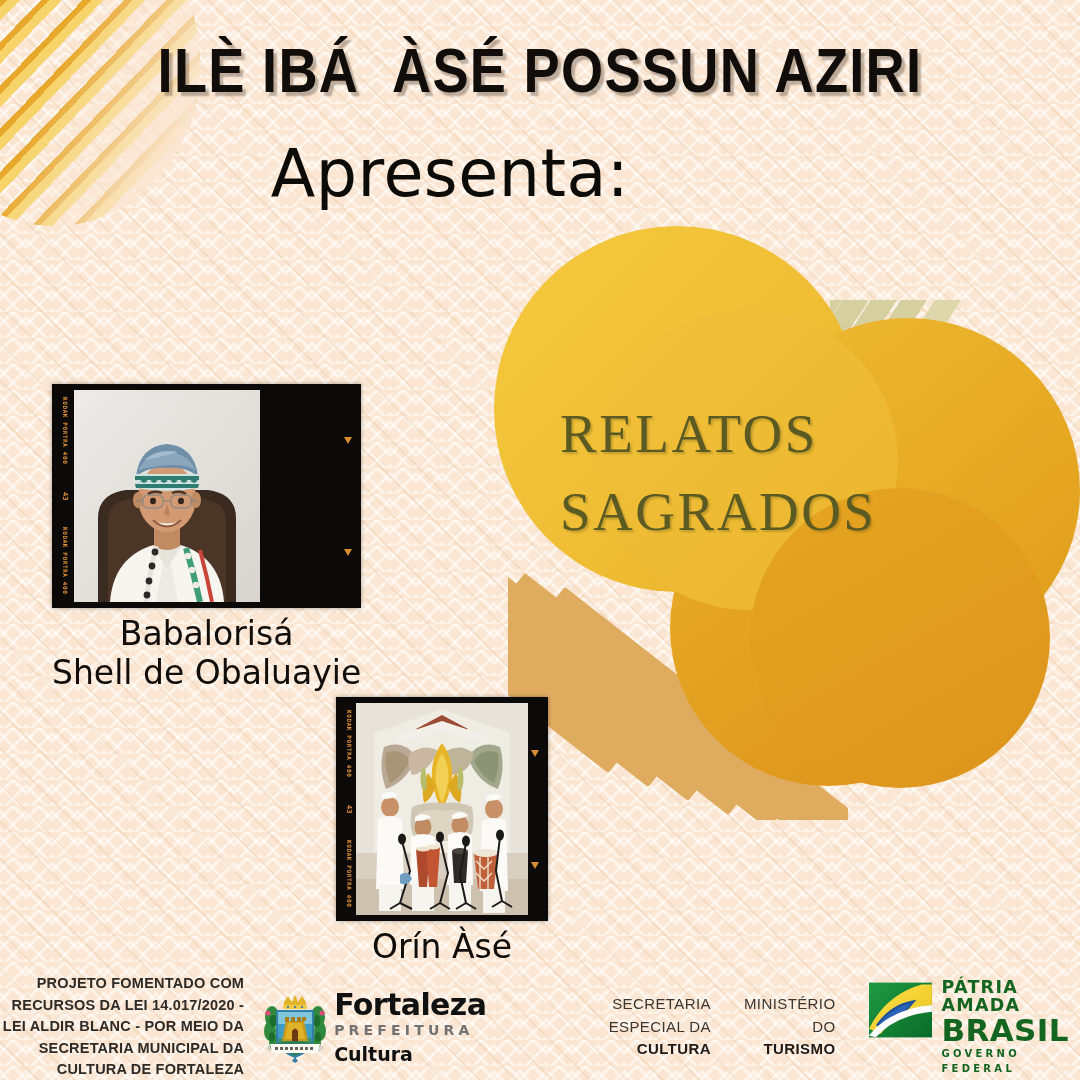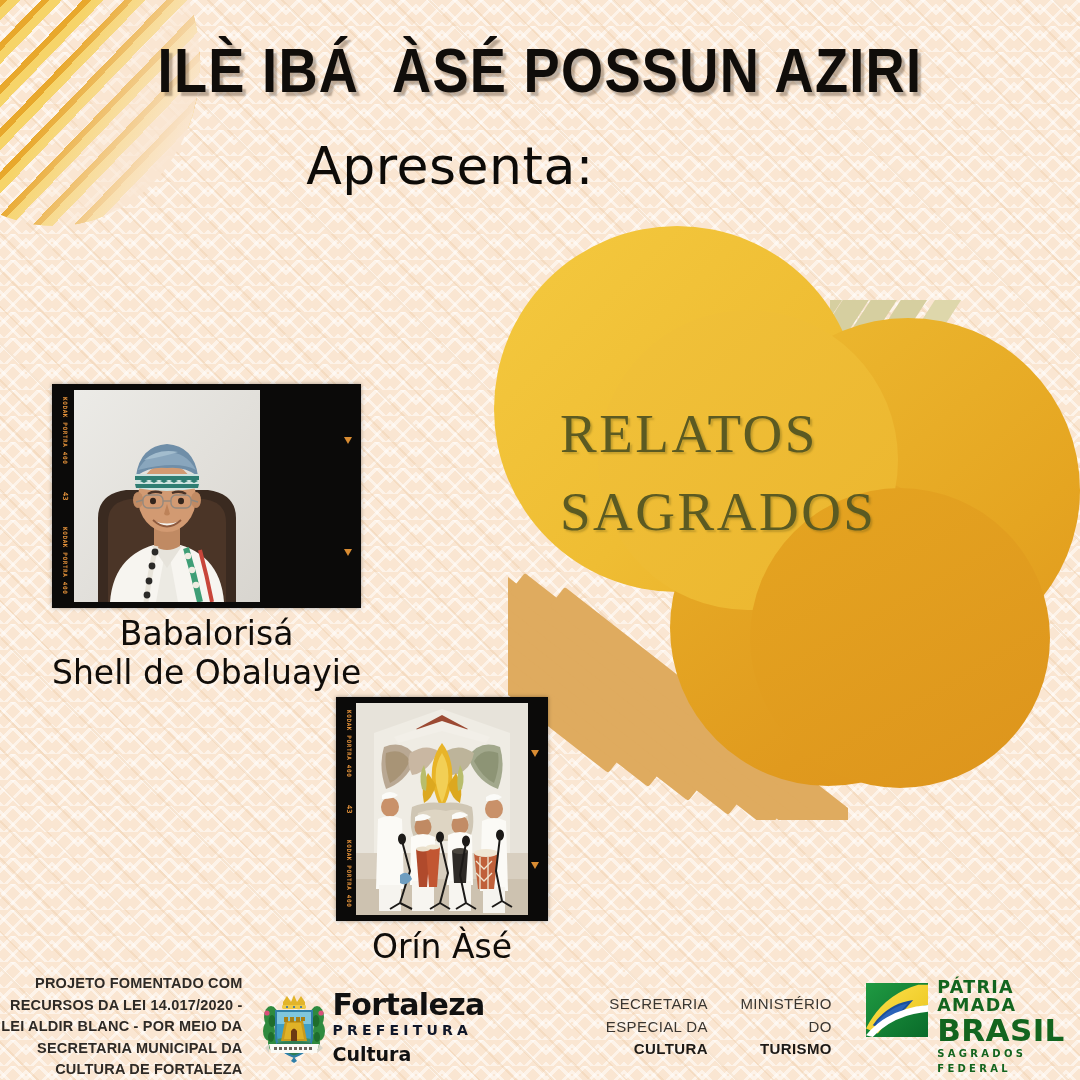--- a/index.html
+++ b/index.html
@@ -96,21 +96,21 @@
     color:#100d0a;
     transform:scaleX(.86);
     text-shadow:4px 4px 2px rgba(90,70,50,.40);
     white-space:pre;
   }
 
   #subtitle {
     position:absolute; top:136px; left:0; width:900px;
     text-align:center;
     font-family:"DejaVu Sans", sans-serif;
-    font-size:52px; font-weight:400;
+    font-size:65px; font-weight:400;
     color:#0d0b08;
     letter-spacing:.5px;
   }
 
   
   #blob-text {
     position:absolute; left:560px; top:395px; width:470px;
     font-family:"Liberation Serif", serif;
     font-size:55px;
     letter-spacing:2.5px;
@@ -191,21 +191,21 @@
   #coat-of-arms{ width:66px; height:72px; }
   #fortaleza-words{ display:flex; flex-direction:column; }
   #fortaleza-name{
     font-family:"DejaVu Sans", sans-serif;
     font-size:30px; font-weight:700;
     color:#111; letter-spacing:-.6px; line-height:1;
   }
   #fortaleza-sub{
     font-family:"DejaVu Sans", sans-serif;
     font-size:14px; font-weight:700;
-    color:#0f172a; letter-spacing:4.2px; line-height:1.55;
+    color:#737373; letter-spacing:4.2px; line-height:1.55;
   }
   #fortaleza-cultura{
     font-family:"DejaVu Sans", sans-serif;
     font-size:19px; font-weight:700;
     color:#111; margin-top:4px; line-height:1;
   }
 
   
   #ministries{ display:flex; align-items:center; gap:24px; margin-left:52px; }
   .ministry{
@@ -586,18 +586,18 @@
         <path d="M0 54 Q20 14 62 2 L74 2 L74 26 Q36 30 14 60 Z" fill="url(#gYellow)"></path>
 
         <path d="M8 50 Q26 24 56 20 Q40 40 18 54 Z" fill="#1b4f9c"></path>
         <path d="M12 48 Q28 28 50 24 Q36 40 20 50 Z" fill="#2a63b8"></path>
 
         <path d="M0 62 Q26 30 74 26 L74 34 Q32 38 8 64 Z" fill="#ffffff"></path>
       </svg>
       <div id="brasil-words">
         <span id="brasil-patria">PÁTRIA AMADA</span>
         <span id="brasil-name">BRASIL</span>
-        <span id="brasil-gov">SAGRADOS FEDERAL</span>
+        <span id="brasil-gov">GOVERNO FEDERAL</span>
       </div>
     </div>
 
   </div>
 </div>
 
 </body></html>

